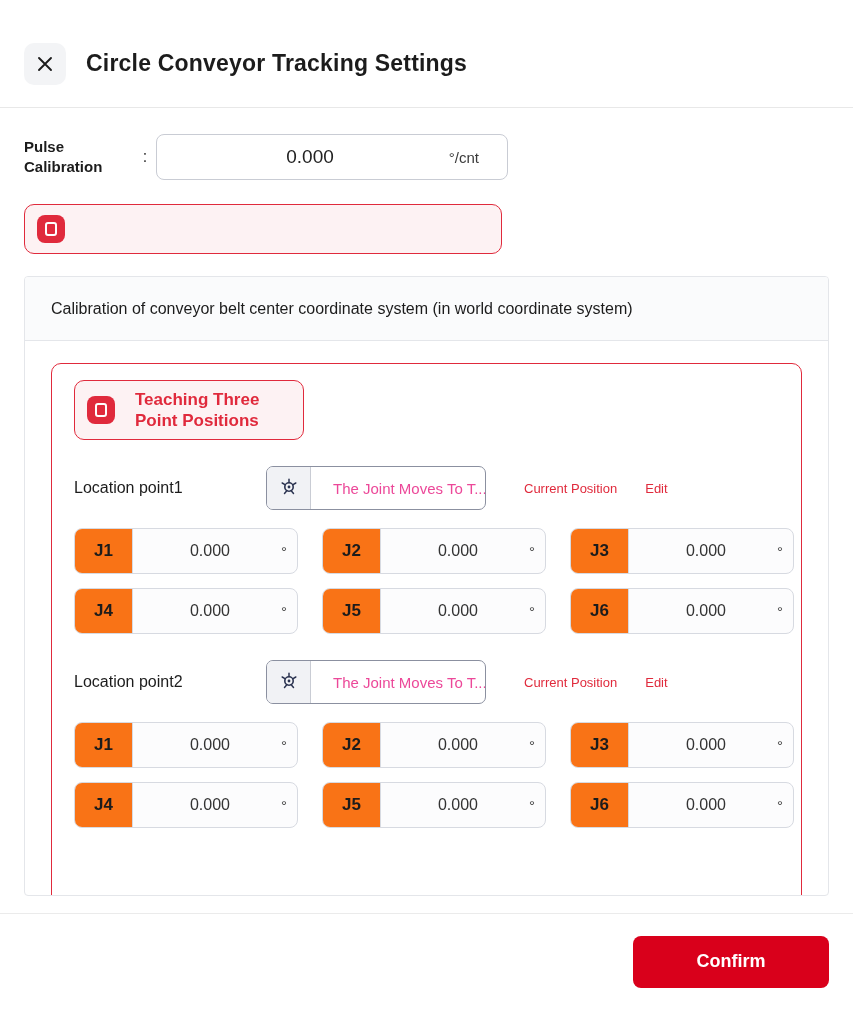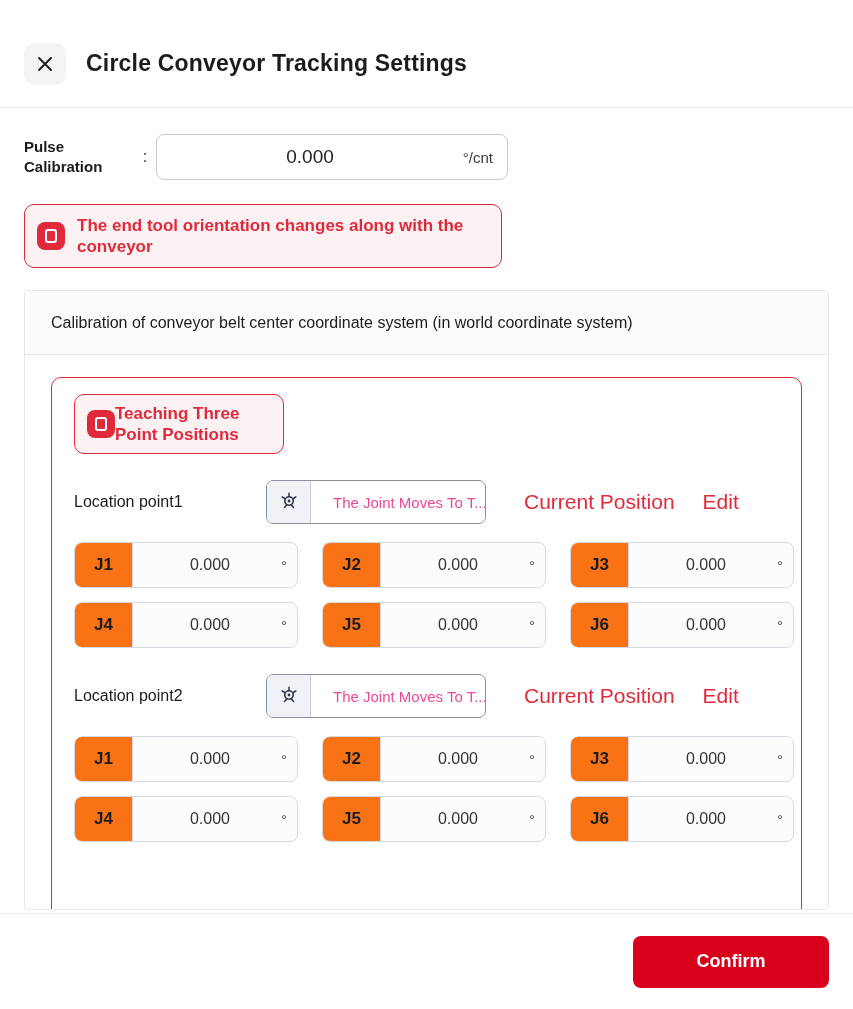--- a/index.html
+++ b/index.html
@@ -78,21 +78,21 @@
     position: relative;
   }
   .pulse-value {
     flex: 1 1 auto;
     text-align: center;
     font-size: 19px;
     color: #222;
     padding-right: 44px;
   }
   .pulse-unit {
-    position: absolute; right: 14px;
+    position: absolute; right: 28px;
     font-size: 15px; color: #3a3a3a; margin-left: 28px;
   }
 
   
   .red-banner {
     margin-top: 24px;
     border: 1.5px solid #e02a3c;
     border-radius: 10px;
     background: #fdf2f3;
     display: inline-flex; align-items: center;
@@ -144,21 +144,21 @@
   .teach-card {
     border: 1.5px solid #e02a3c;
     border-radius: 10px;
     padding: 16px 22px 20px 22px;
     height: 560px;
     overflow: hidden;
     position: relative;
   }
   .teach-badge {
     display: inline-flex; align-items: center;
-    gap: 0;
+    gap: 20px;
     border: 1.5px solid #e02a3c;
     border-radius: 10px;
     background: #fdf2f3;
     padding: 8px 18px 8px 12px;
   }
   .teach-badge-text {
     color: #e02a3c;
     font-size: 17px;
     font-weight: bold;
     line-height: 21px;
@@ -194,21 +194,21 @@
   .joint-move-text {
     flex: 1 1 auto;
     padding: 0 22px;
     font-size: 15px;
     color: #ec4899;
     white-space: nowrap;
     overflow: hidden;
   }
   .link-red {
     color: #e02a3c;
-    font-size: 21px;
+    font-size: 13px;
     margin-left: 26px;
     cursor: pointer;
     white-space: nowrap;
   }
   .link-red.edit { margin-left: 16px; }
 
   .joint-grid {
     margin-top: 18px;
     display: grid;
     grid-template-columns: repeat(3, 224px);
@@ -293,21 +293,20 @@
         <div class="pulse-value">0.000</div>
         <div class="pulse-unit">°/cnt</div>
       </div>
     </div>
 
     
     <div class="red-banner banner-main">
       <span class="toggle-icon">
           <span class="ring"></span>
         </span>
-      <span class="red-banner-text">The end tool orientation changes along with the conveyor</span>
     </div>
 
     
     <div class="calib-panel">
       <div class="calib-header">Calibration of conveyor belt center coordinate system (in world coordinate system)</div>
       <div class="calib-inner">
         <div class="teach-card">
 
           <div class="teach-badge">
             <span class="toggle-icon">

